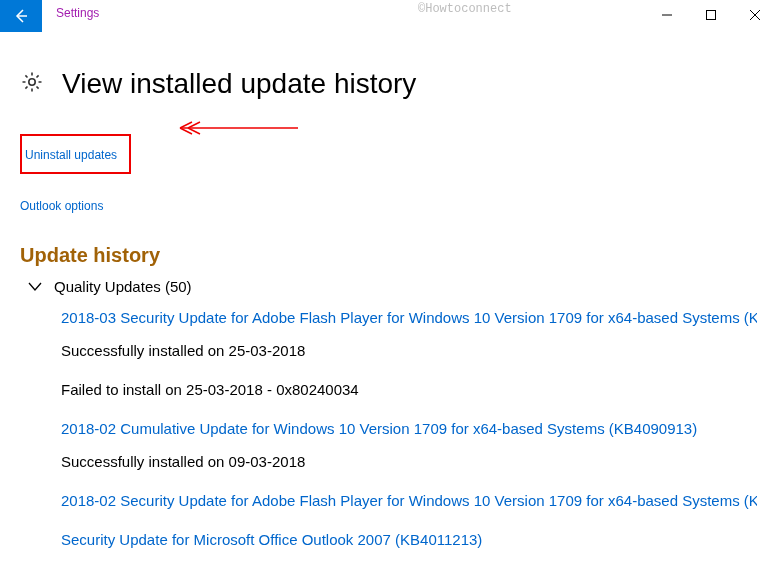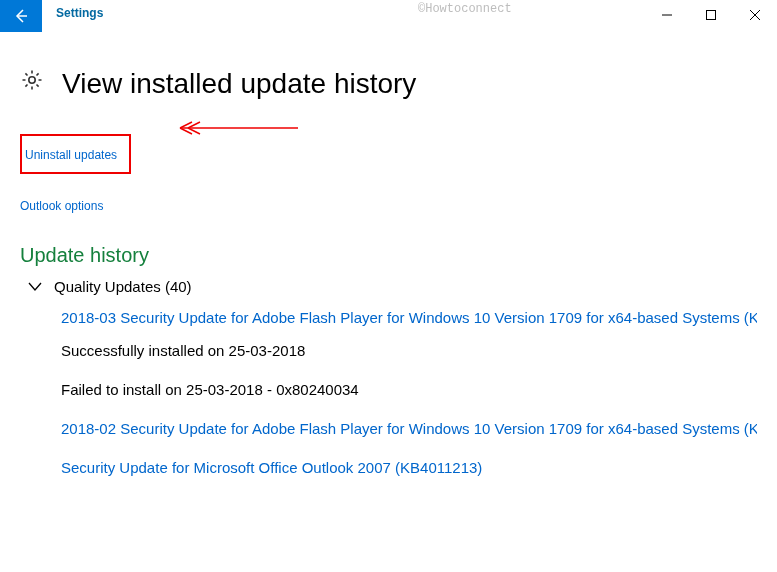--- a/index.html
+++ b/index.html
@@ -28,22 +28,21 @@
       display: flex;
       align-items: center;
       justify-content: center;
       color: #fff;
     }
     .title-text {
       position: absolute;
       left: 56px;
       top: 6px;
       font-size: 12px;
-      color: #0369a1;
-      font-weight: bold;
+      color: #a21caf;
     }
     .watermark {
       position: absolute;
       left: 418px;
       top: 2px;
       font-size: 12px;
       color: #bdbdbd;
       font-family: Liberation Mono, monospace;
     }
     .win-controls {
@@ -58,21 +57,21 @@
       display: flex;
       align-items: center;
       justify-content: center;
     }
     .win-btn svg { display: block; }
     .content {
       padding: 20px 20px 0 20px;
     }
     .page-header {
       display: flex;
-      align-items: flex-start;
+      align-items: center;
       gap: 18px;
       margin-top: 16px;
       margin-bottom: 34px;
     }
     .gear {
       color: #333;
     }
     .page-title {
       font-size: 28px;
       font-weight: 400;
@@ -89,22 +88,22 @@
       border: 2px solid #ef0000;
       padding: 9px 12px 9px 3px;
       margin-bottom: 10px;
     }
     .recovery-wrap {
       margin-top: 12px;
       margin-bottom: 30px;
     }
     .section-heading {
       font-size: 20px;
-      font-weight: 400;
-      color: #15803d;
+      font-weight: 700;
+      color: #a16207;
       margin-bottom: 10px;
     }
     .group-toggle {
       display: flex;
       align-items: center;
       gap: 10px;
       margin-left: 6px;
       margin-bottom: 14px;
       cursor: pointer;
     }
@@ -190,30 +189,34 @@
   <div class="recovery-wrap">
     <span class="link">Outlook options</span>
   </div>
 
   <h2 class="section-heading">Update history</h2>
 
   <div class="group-toggle">
     <svg width="18" height="18" viewBox="0 0 18 18">
       <path d="M3 6 L9 13 L15 6" stroke="#000" stroke-width="1.3" fill="none"></path>
     </svg>
-    <span class="group-label">Quality Updates (40)</span>
+    <span class="group-label">Quality Updates (50)</span>
   </div>
 
   <div class="update-list">
     <div class="update-item">
       <span class="update-title">2018-03 Security Update for Adobe Flash Player for Windows 10 Version 1709 for x64-based Systems (KB4</span>
       <div class="update-status">Successfully installed on 25-03-2018</div>
     </div>
     <div class="update-item">
       <div class="update-status">Failed to install on 25-03-2018 - 0x80240034</div>
+    </div>
+    <div class="update-item">
+      <span class="update-title">2018-02 Cumulative Update for Windows 10 Version 1709 for x64-based Systems (KB4090913)</span>
+      <div class="update-status">Successfully installed on 09-03-2018</div>
     </div>
     <div class="update-item">
       <span class="update-title">2018-02 Security Update for Adobe Flash Player for Windows 10 Version 1709 for x64-based Systems (KB4</span>
     </div>
     <div class="update-item">
       <span class="update-title">Security Update for Microsoft Office Outlook 2007 (KB4011213)</span>
       <div class="update-status"></div>
     </div>
   </div>
 

